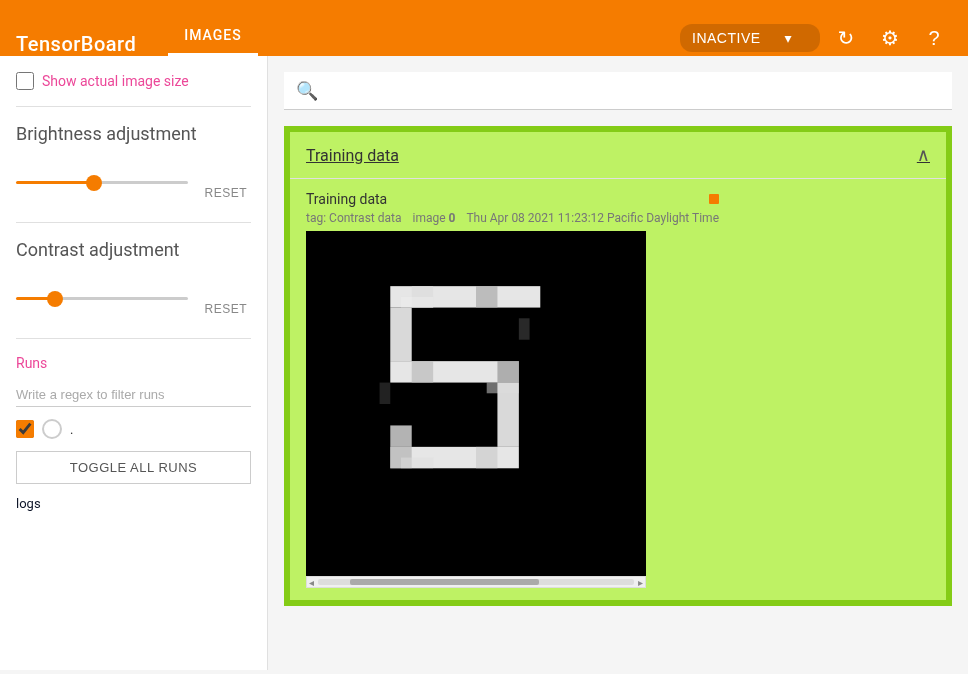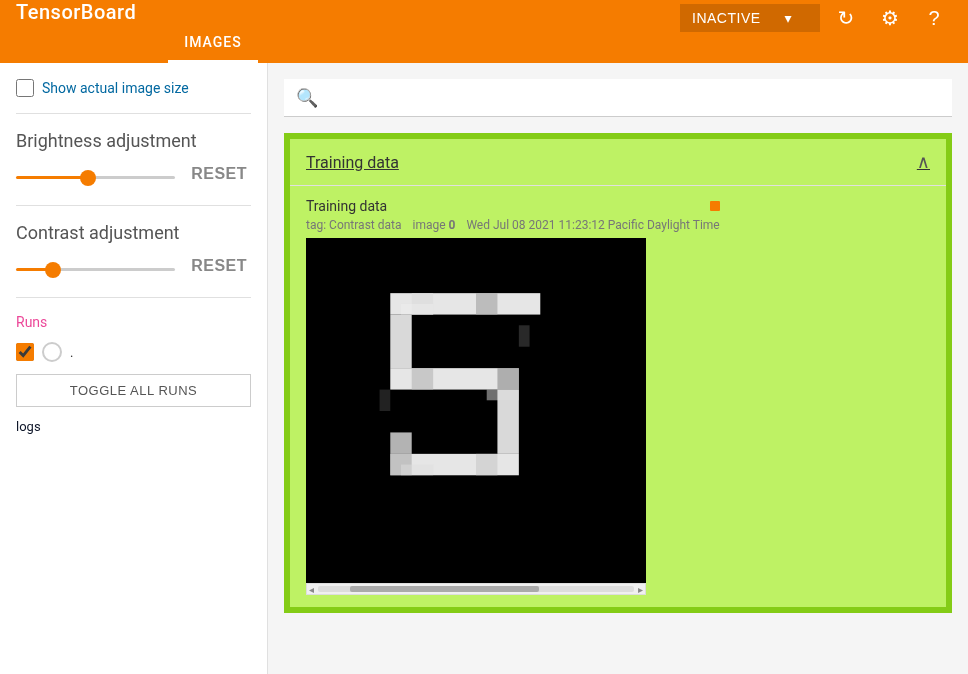--- a/index.html
+++ b/index.html
@@ -1,23 +1,23 @@
 <!DOCTYPE html>
 <html><head>
   <meta charset="utf-8">
   <style>
     * { box-sizing: border-box; margin: 0; padding: 0; }
     body { font-family: Roboto, Arial, sans-serif; font-size: 14px; background: #f5f5f5; color: #333; }
 
     
     .header {
       background: #f57c00;
-      height: 63px;
-      display: flex;
-      align-items: flex-start;
+      height: 56px;
+      display: flex;
+      align-items: flex-end;
       padding: 0 16px;
       gap: 32px;
     }
     .header-logo {
       color: white;
       font-size: 20px;
       font-weight: 500;
       letter-spacing: 0.5px;
     }
     .header-nav {
@@ -39,21 +39,21 @@
       display: flex;
       align-items: center;
       gap: 8px;
     }
     .inactive-dropdown {
       background: rgba(0,0,0,0.15);
       border: none;
       color: white;
       font-size: 14px;
       padding: 6px 12px;
-      border-radius: 0;
+      border-radius: 12px;
       cursor: pointer;
       display: flex;
       align-items: center;
       gap: 8px;
       min-width: 140px;
     }
     .inactive-dropdown span { flex: 1; letter-spacing: 0.5px; }
     .header-icon-btn {
       background: none;
       border: none;
@@ -97,21 +97,21 @@
       gap: 8px;
     }
     .checkbox-row input[type="checkbox"] {
       width: 18px;
       height: 18px;
       accent-color: #f57c00;
       cursor: pointer;
     }
     .checkbox-label {
       font-size: 14px;
-      color: #0369a1;
+      color: #ec4899;
     }
     .adjustment-label {
       font-size: 18px;
       color: #555;
       margin-bottom: 12px;
       display: block;
     }
     .slider-row {
       display: flex;
       align-items: center;
@@ -135,25 +135,26 @@
       width: 16px;
       height: 16px;
       background: #f57c00;
       border-radius: 50%;
       cursor: pointer;
     }
     .reset-btn {
       background: none;
       border: none;
       color: #888;
-      font-size: 16px;
-      cursor: pointer;
-      font-weight: 700;
+      font-size: 12px;
+      cursor: pointer;
+      font-weight: 400;
       letter-spacing: 0.5px;
       padding: 2px 4px;
+      margin-top: 28px;
     }
 
     .contrast-slider {
       background: linear-gradient(to right, #f57c00 0%, #f57c00 25%, #ccc 25%, #ccc 100%);
     }
 
     .runs-title {
       font-size: 14px;
       color: #ec4899;
       margin-bottom: 12px;
@@ -397,20 +398,21 @@
       <div class="slider-row">
         <div class="slider-container">
           <input type="range" min="0" max="100" value="20" class="contrast-slider" style="background: linear-gradient(to right, rgb(245, 124, 0) 0%, rgb(245, 124, 0) 20%, rgb(204, 204, 204) 20%, rgb(204, 204, 204) 100%);">
         </div>
         <button class="reset-btn">RESET</button>
       </div>
     </div>
 
     <div class="sidebar-section">
       <div class="runs-title">Runs</div>
+      <input type="text" class="runs-filter" placeholder="Write a regex to filter runs" style="">
       <div class="runs-icons-row">
         <input type="checkbox" class="run-checkbox" checked="" style="">
         <span class="run-circle"></span>
         <span class="run-dot-label">.</span>
       </div>
       <button class="toggle-all-btn">TOGGLE ALL RUNS</button>
       <div class="runs-log-item">logs</div>
     </div>
 
   </div>
@@ -433,21 +435,21 @@
           <div class="image-card-header">
             <span class="image-card-title">Training data</span>
             <span class="orange-dot"></span>
           </div>
           <div class="image-meta">
             <span class="tag">tag: Contrast data</span>
             <span class="step">
               <span>image</span>
               <strong>0</strong>
             </span>
-            <span class="timestamp">Wed Jul 08 2021 11:23:12 Pacific Daylight Time</span>
+            <span class="timestamp">Thu Apr 08 2021 11:23:12 Pacific Daylight Time</span>
           </div>
           <div class="image-wrapper">
             <div class="image-canvas">
 
               <svg class="digit-svg" viewBox="0 0 28 28" xmlns="http://www.w3.org/2000/svg">
 
                 <rect width="28" height="28" fill="black"></rect>
 
                 <rect x="6" y="3" width="14" height="2" fill="white" opacity="0.9"></rect>
 

